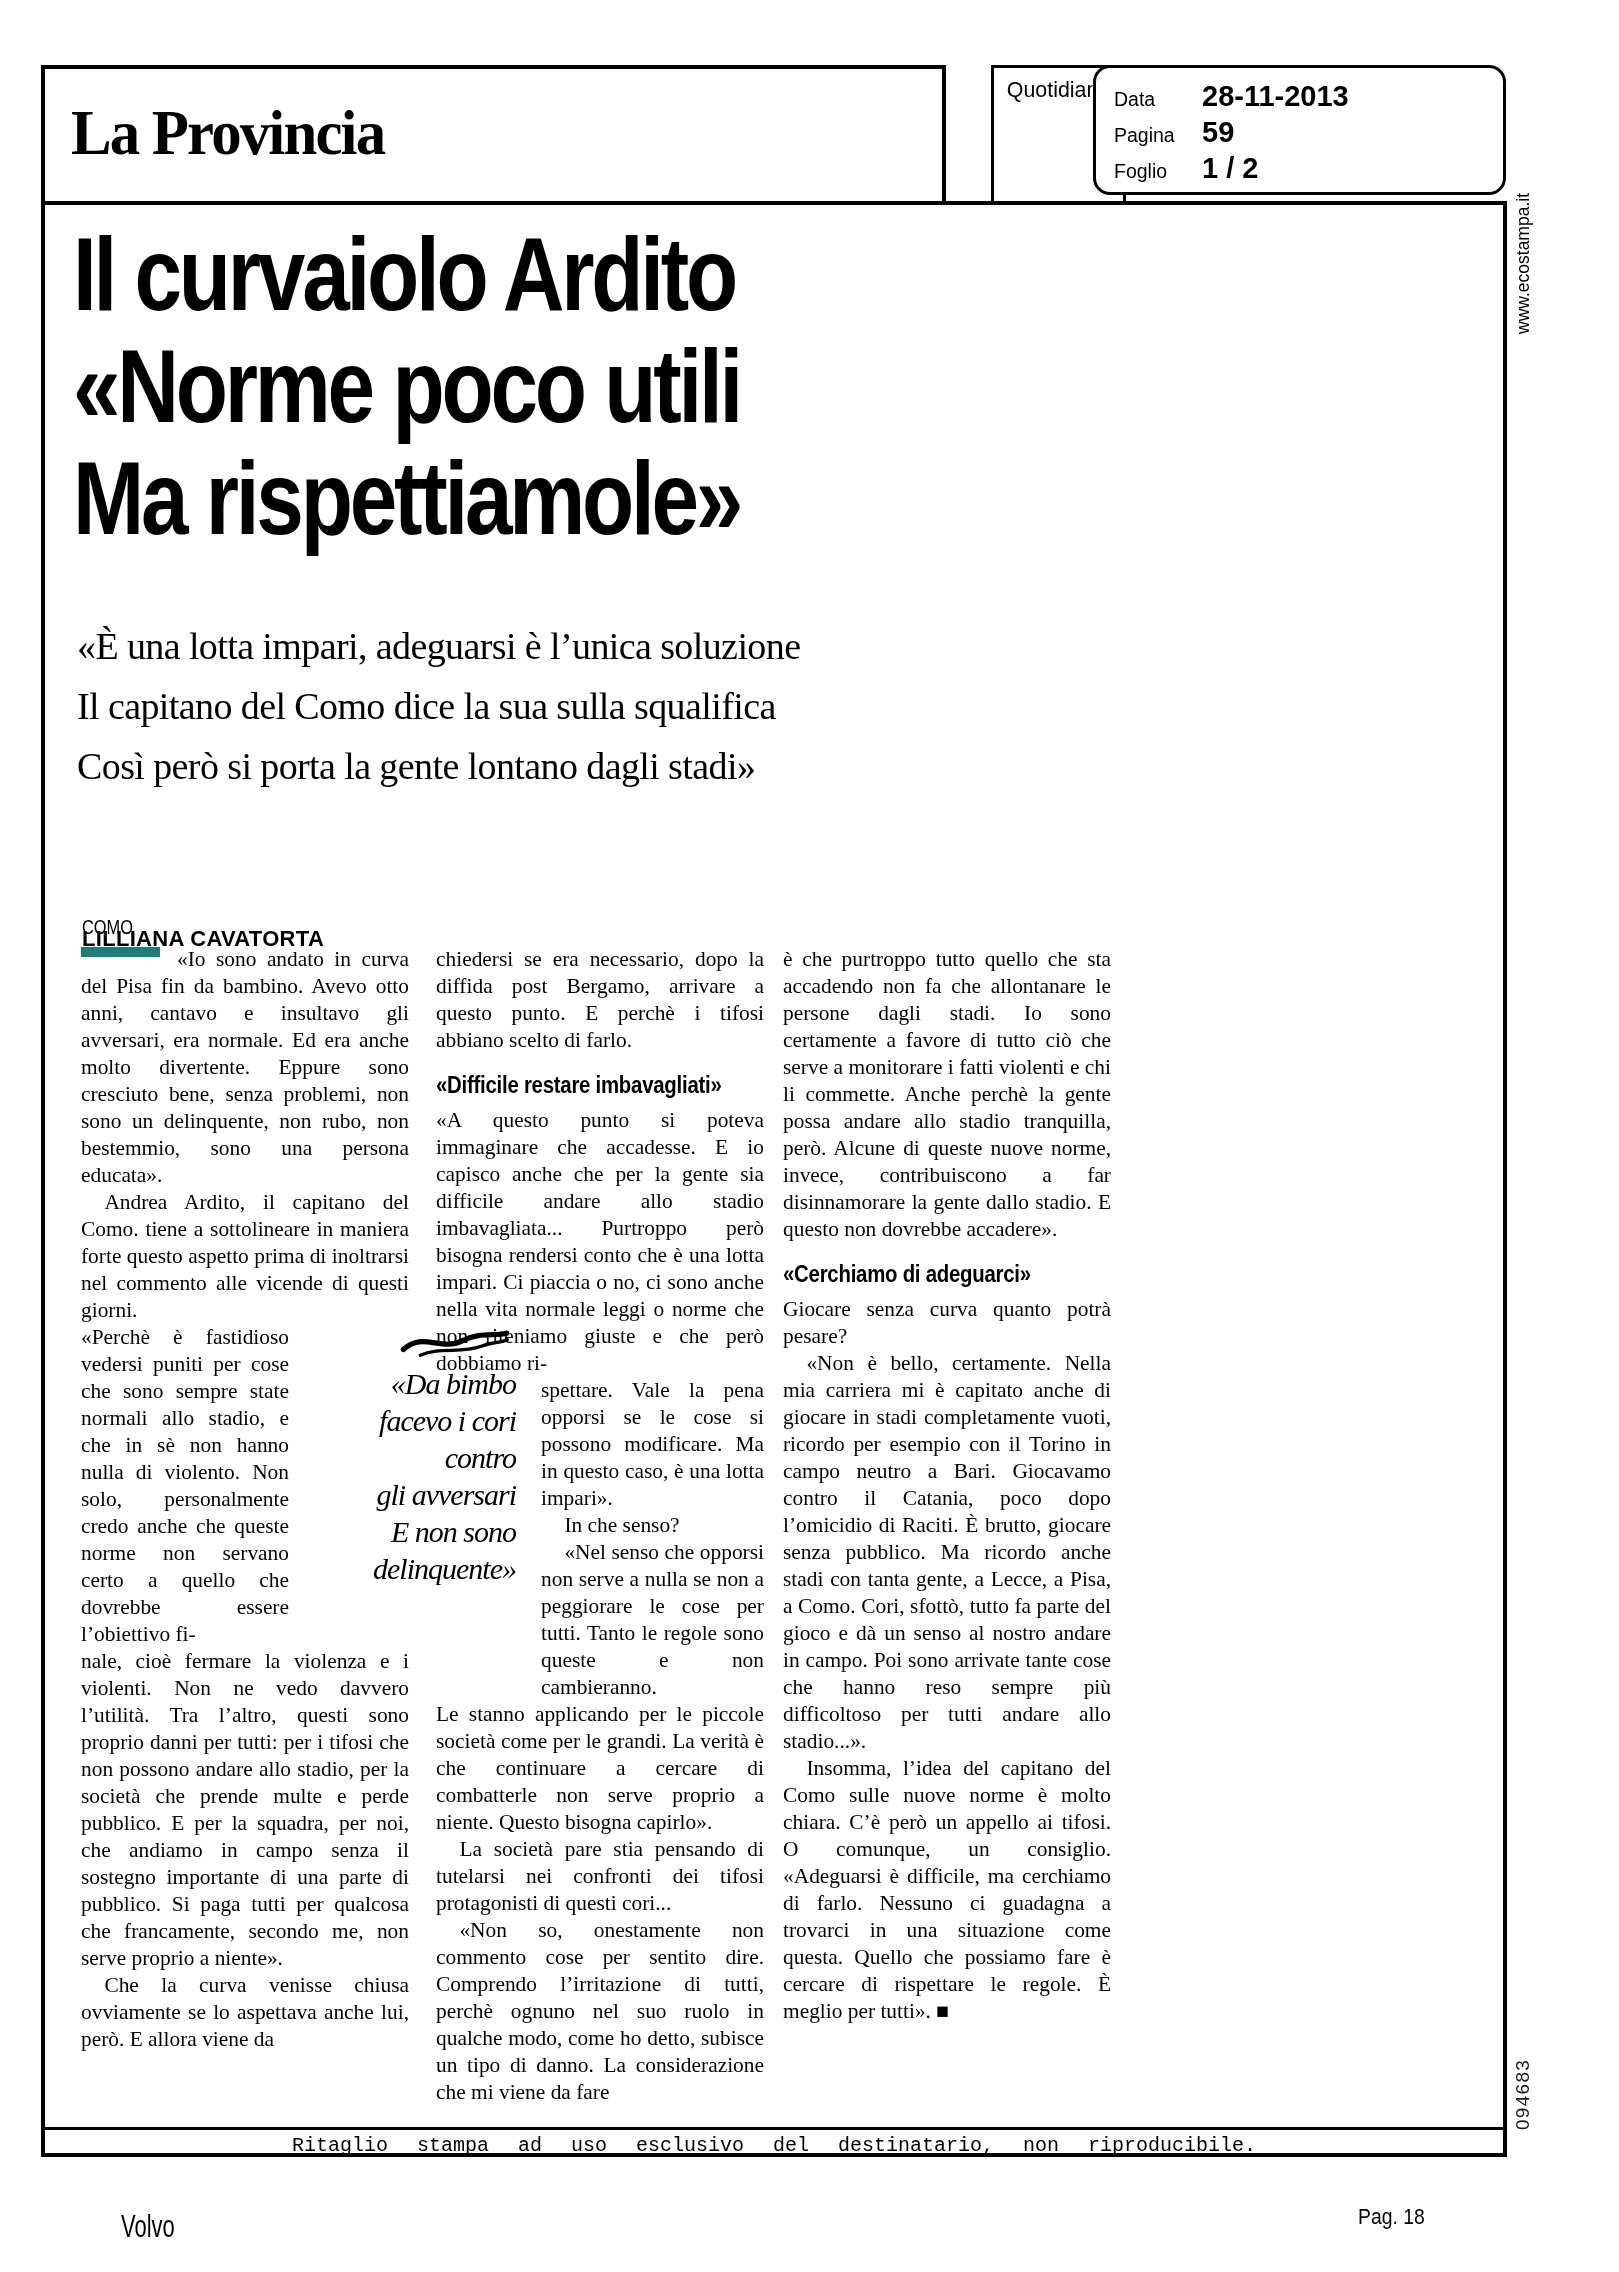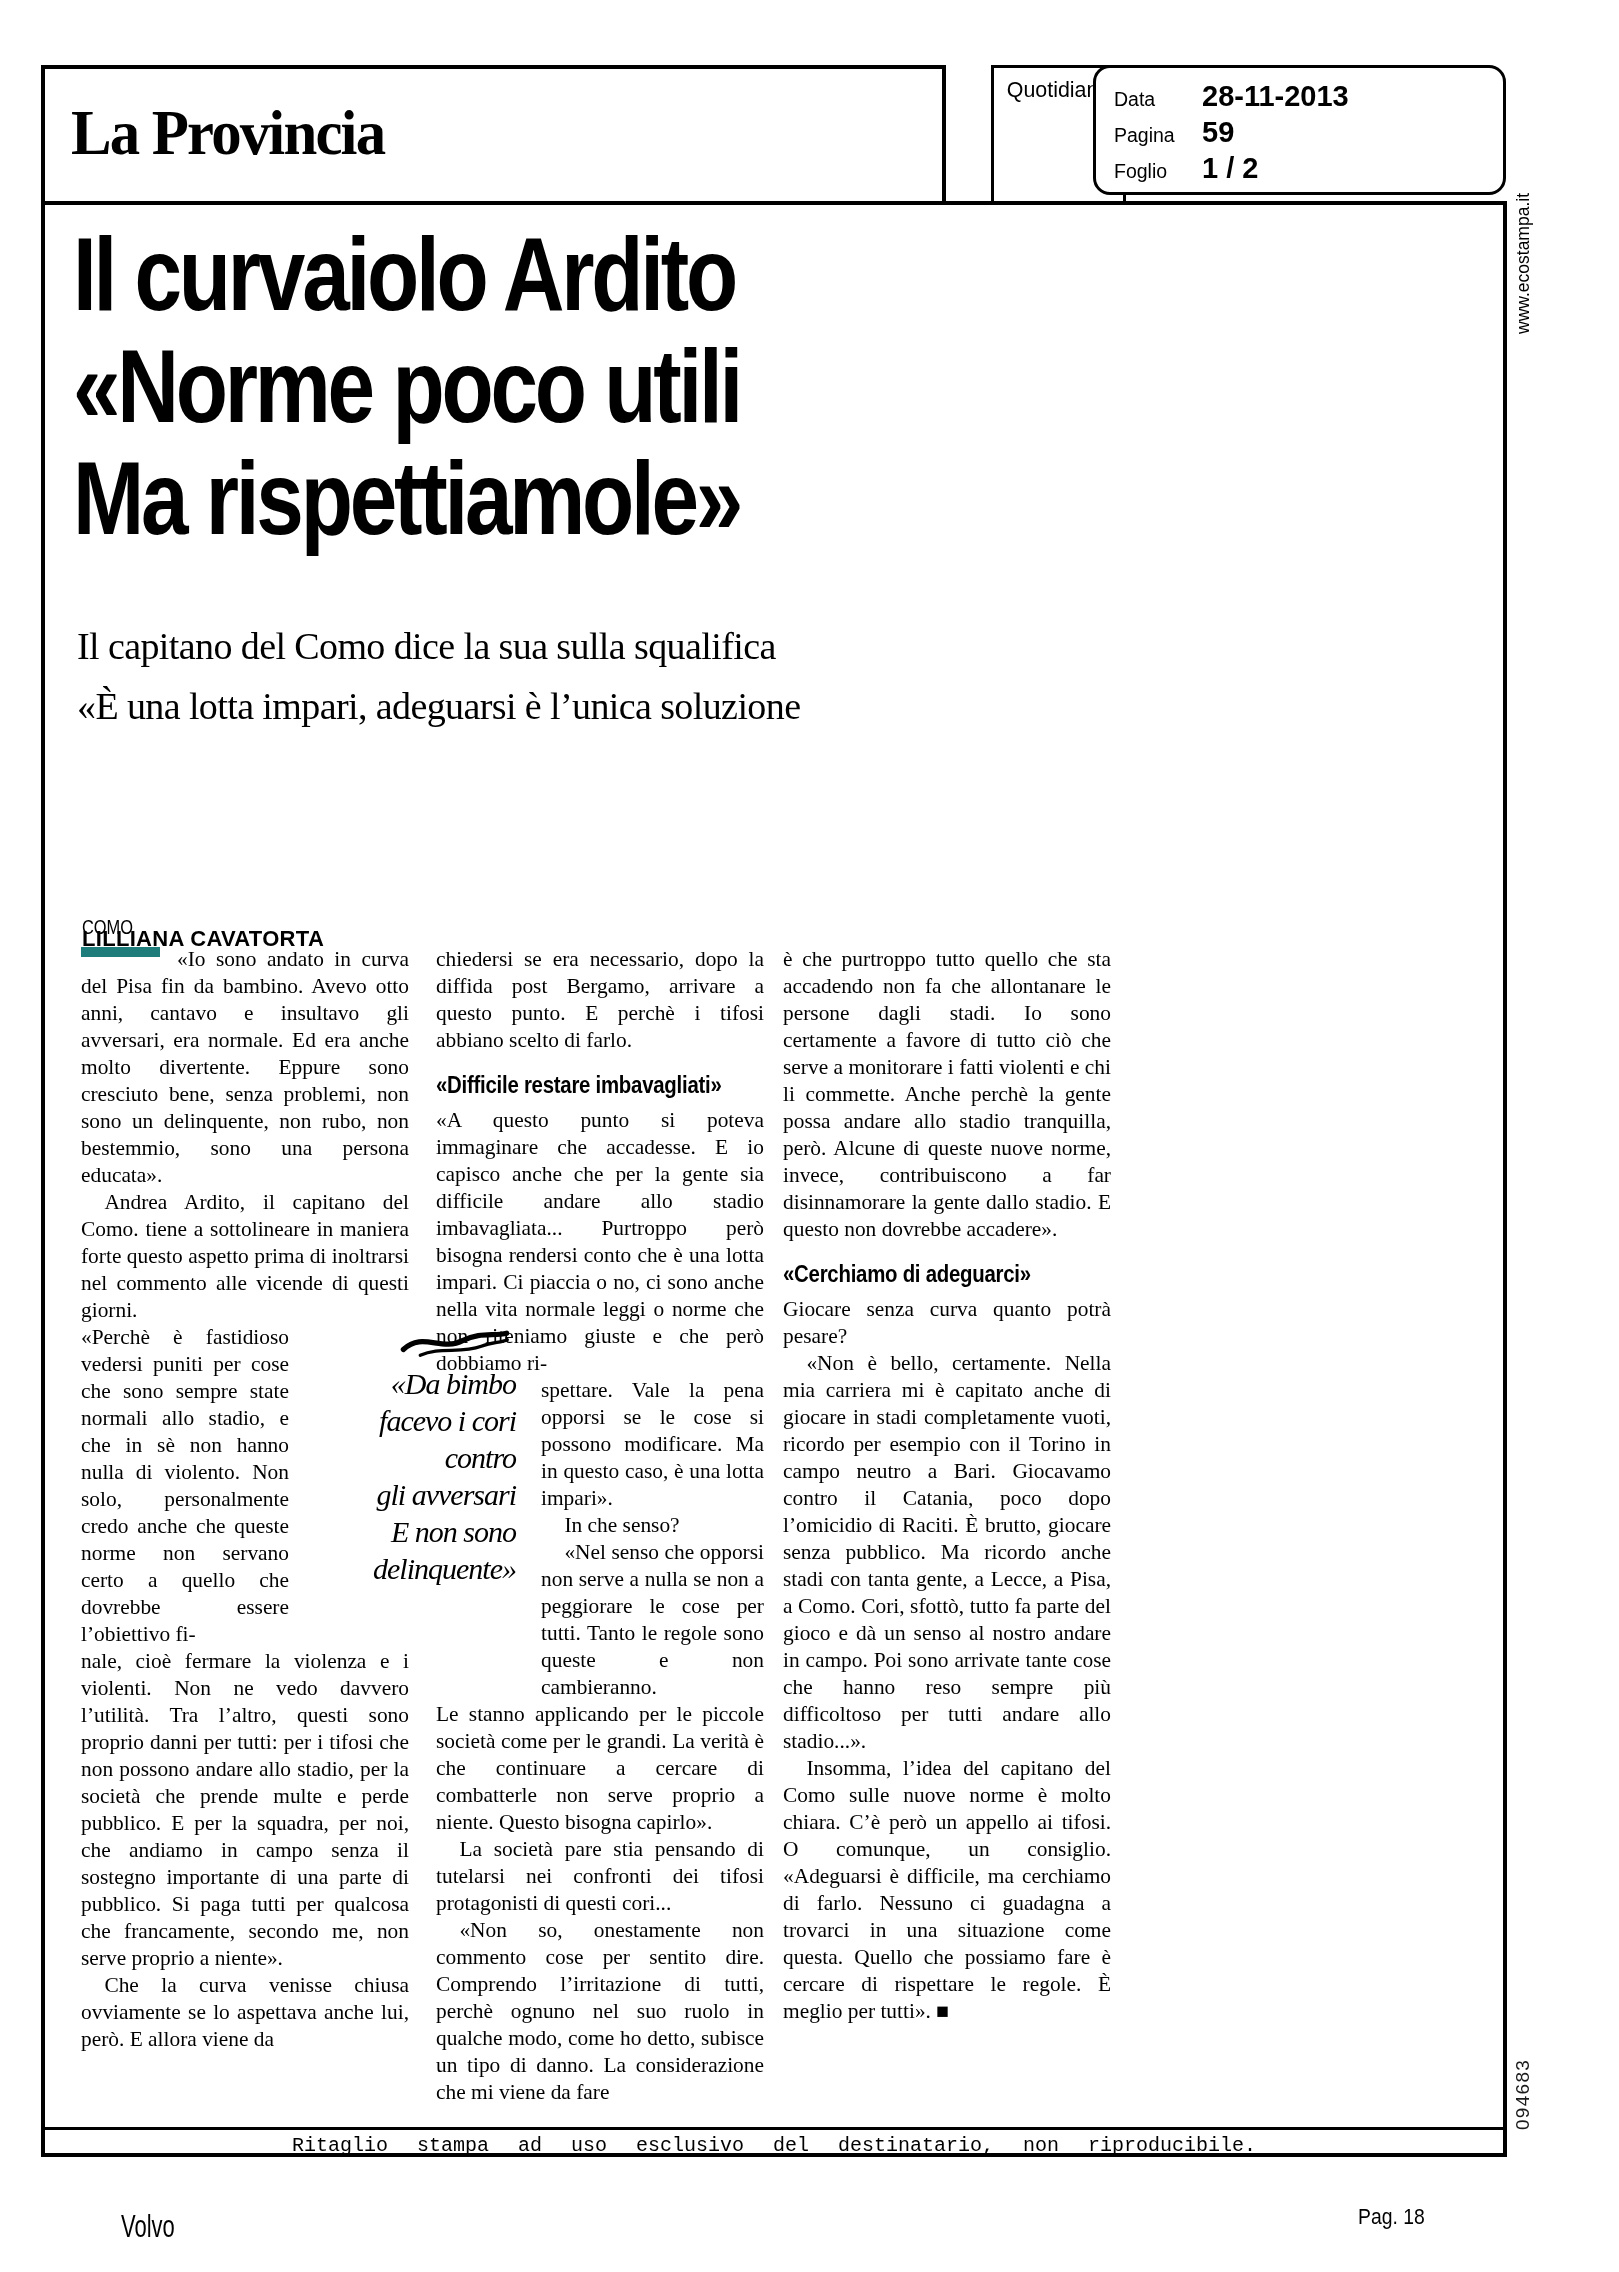--- a/index.html
+++ b/index.html
@@ -118,22 +118,23 @@
 
   <div class="box" id="main-box"></div>
 
   <div class="headline">
     <div>Il curvaiolo Ardito</div>
     <div>«Norme poco utili</div>
     <div>Ma rispettiamole»</div>
   </div>
 
   <div class="standfirst">
+    <div>«È una lotta impari, adeguarsi è l’unica soluzione</div>
     <div>Il capitano del Como dice la sua sulla squalifica</div>
-    <div>«È una lotta impari, adeguarsi è l’unica soluzione</div>
+    <div>Così però si porta la gente lontano dagli stadi»</div>
   </div>
 
   <div class="byline-name">LILLIANA CAVATORTA</div>
   <div class="byline-city">COMO</div>
 
   <div class="col" id="col1">
     <p><span class="kicker-bar" style="background: rgb(30, 124, 122);"></span><span>«Io sono andato in curva del Pisa fin da bambino. Avevo otto anni, cantavo e insultavo gli avversari, era normale. Ed era anche molto divertente. Eppure sono cresciuto bene, senza problemi, non sono un delinquente, non rubo, non bestemmio, sono una persona educata».</span></p>
     <p class="indent">Andrea Ardito, il capitano del Como. tiene a sottolineare in maniera forte questo aspetto prima di inoltrarsi nel commento alle vicende di questi giorni.</p>
     <p class="narrow1">«Perchè è fastidioso vedersi puniti per cose che sono sempre state normali allo stadio, e che in sè non hanno nulla di violento. Non solo, personalmente credo anche che queste norme non servano certo a quello che dovrebbe essere l’obiettivo fi-</p>
     <p>nale, cioè fermare la violenza e i violenti. Non ne vedo davvero l’utilità. Tra l’altro, questi sono proprio danni per tutti: per i tifosi che non possono andare allo stadio, per la società che prende multe e perde pubblico. E per la squadra, per noi, che andiamo in campo senza il sostegno importante di una parte di pubblico. Si paga tutti per qualcosa che francamente, secondo me, non serve proprio a niente».</p>

